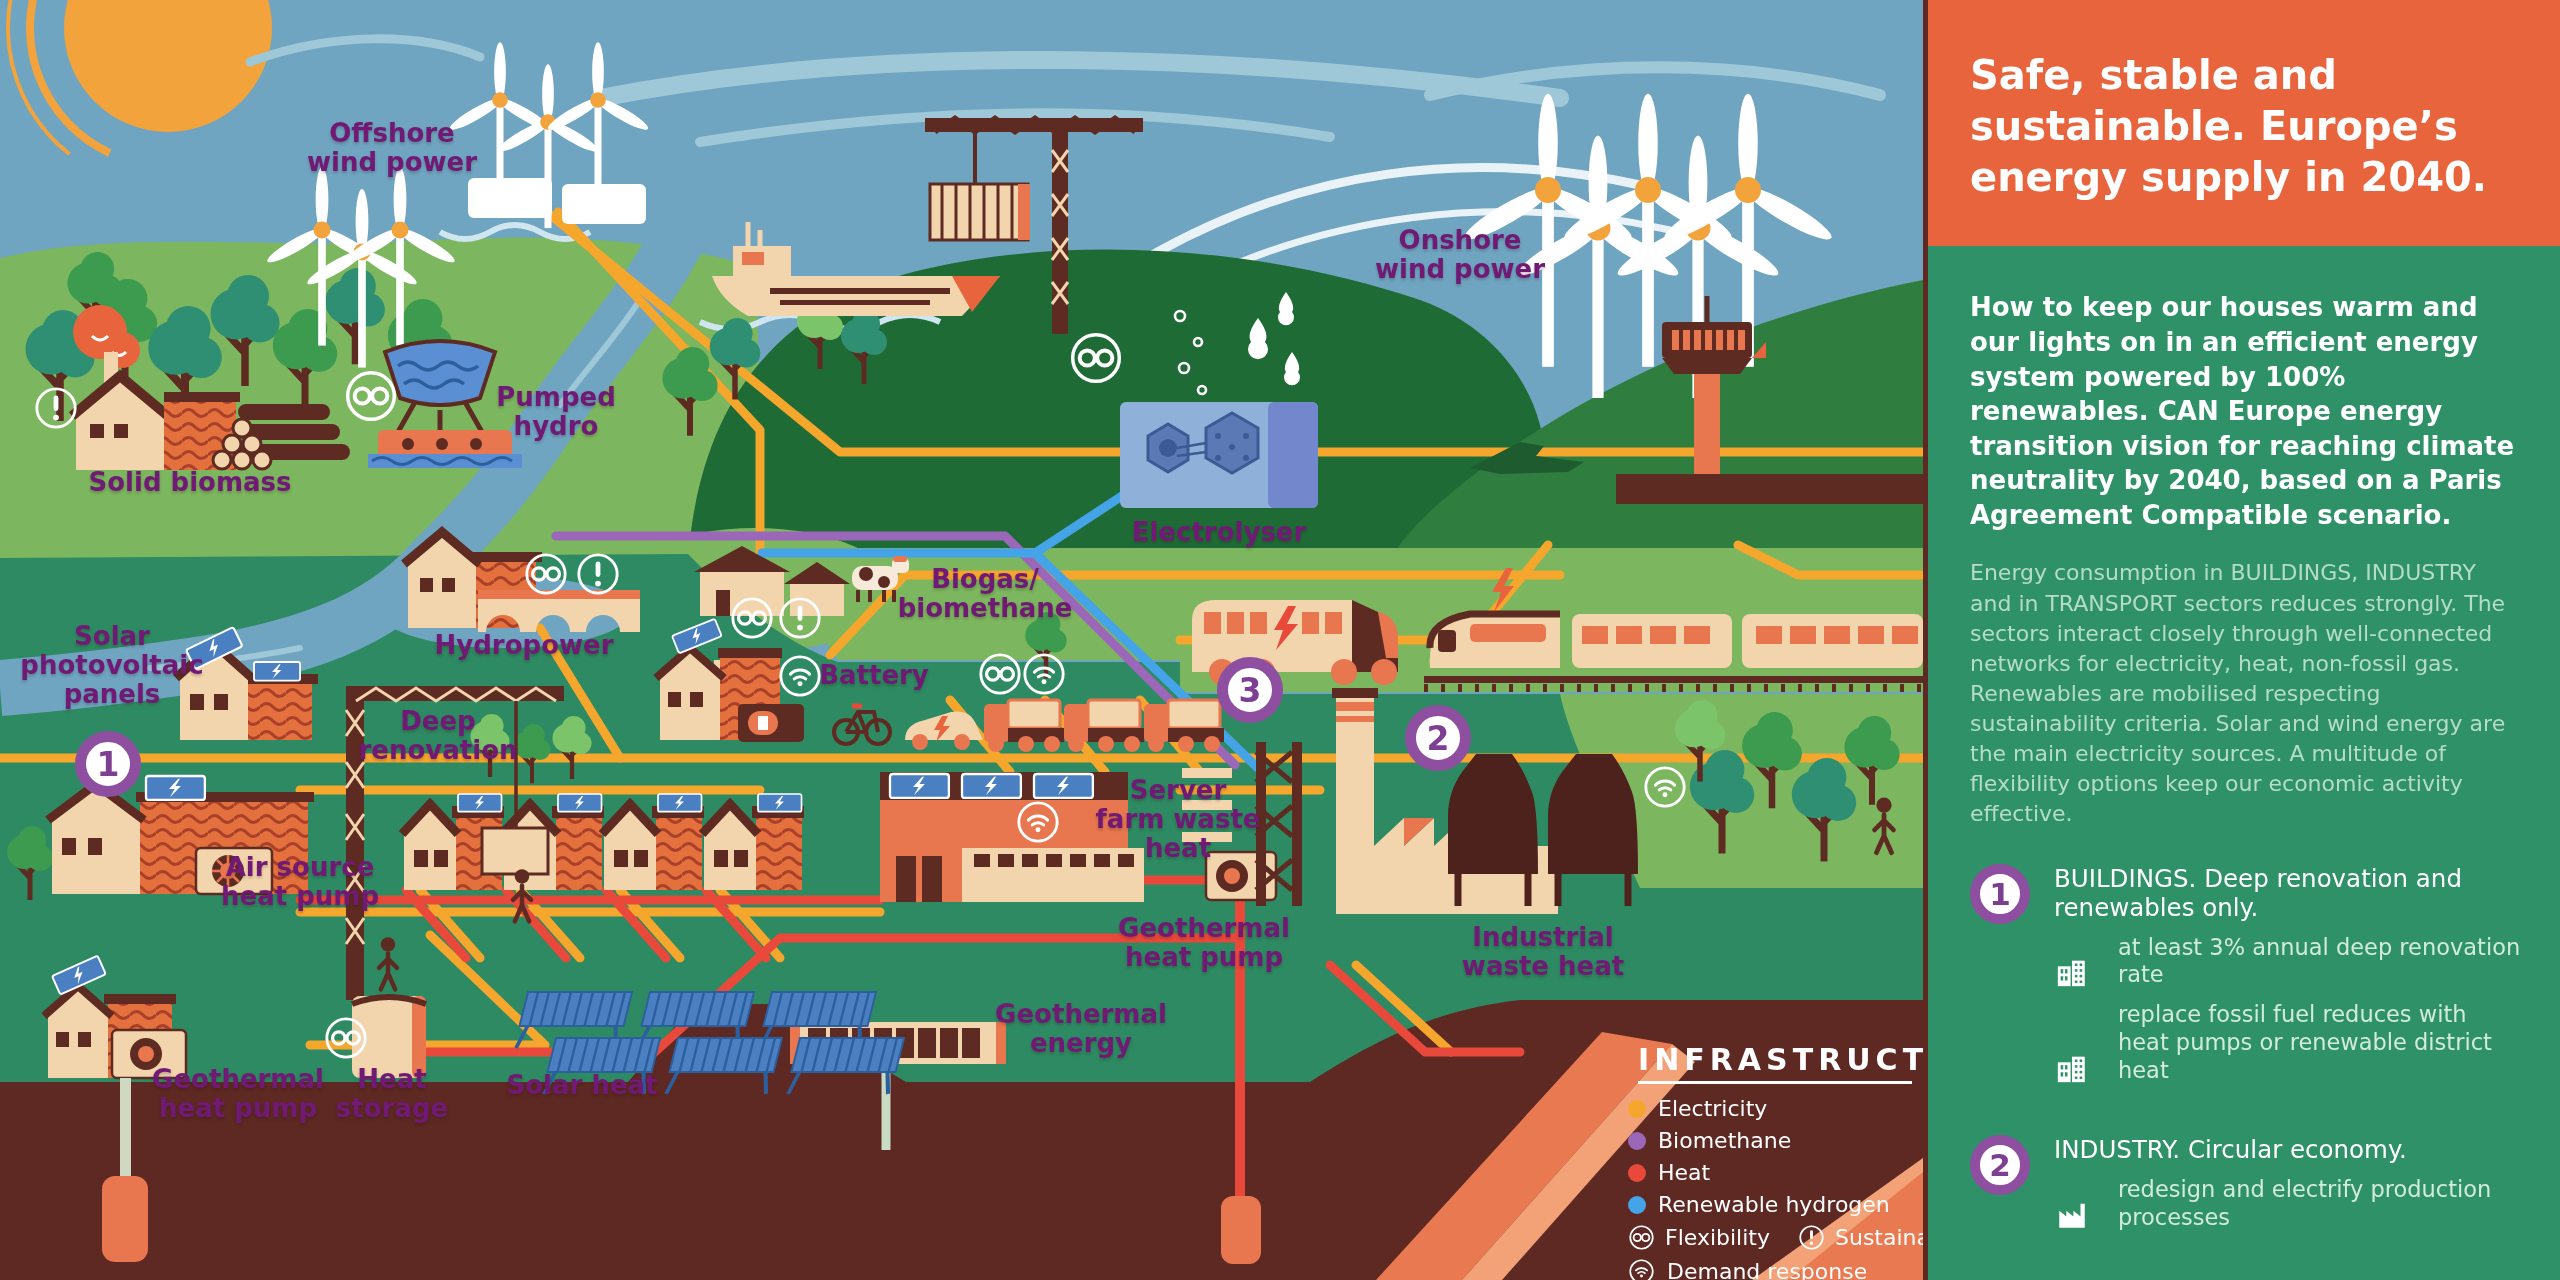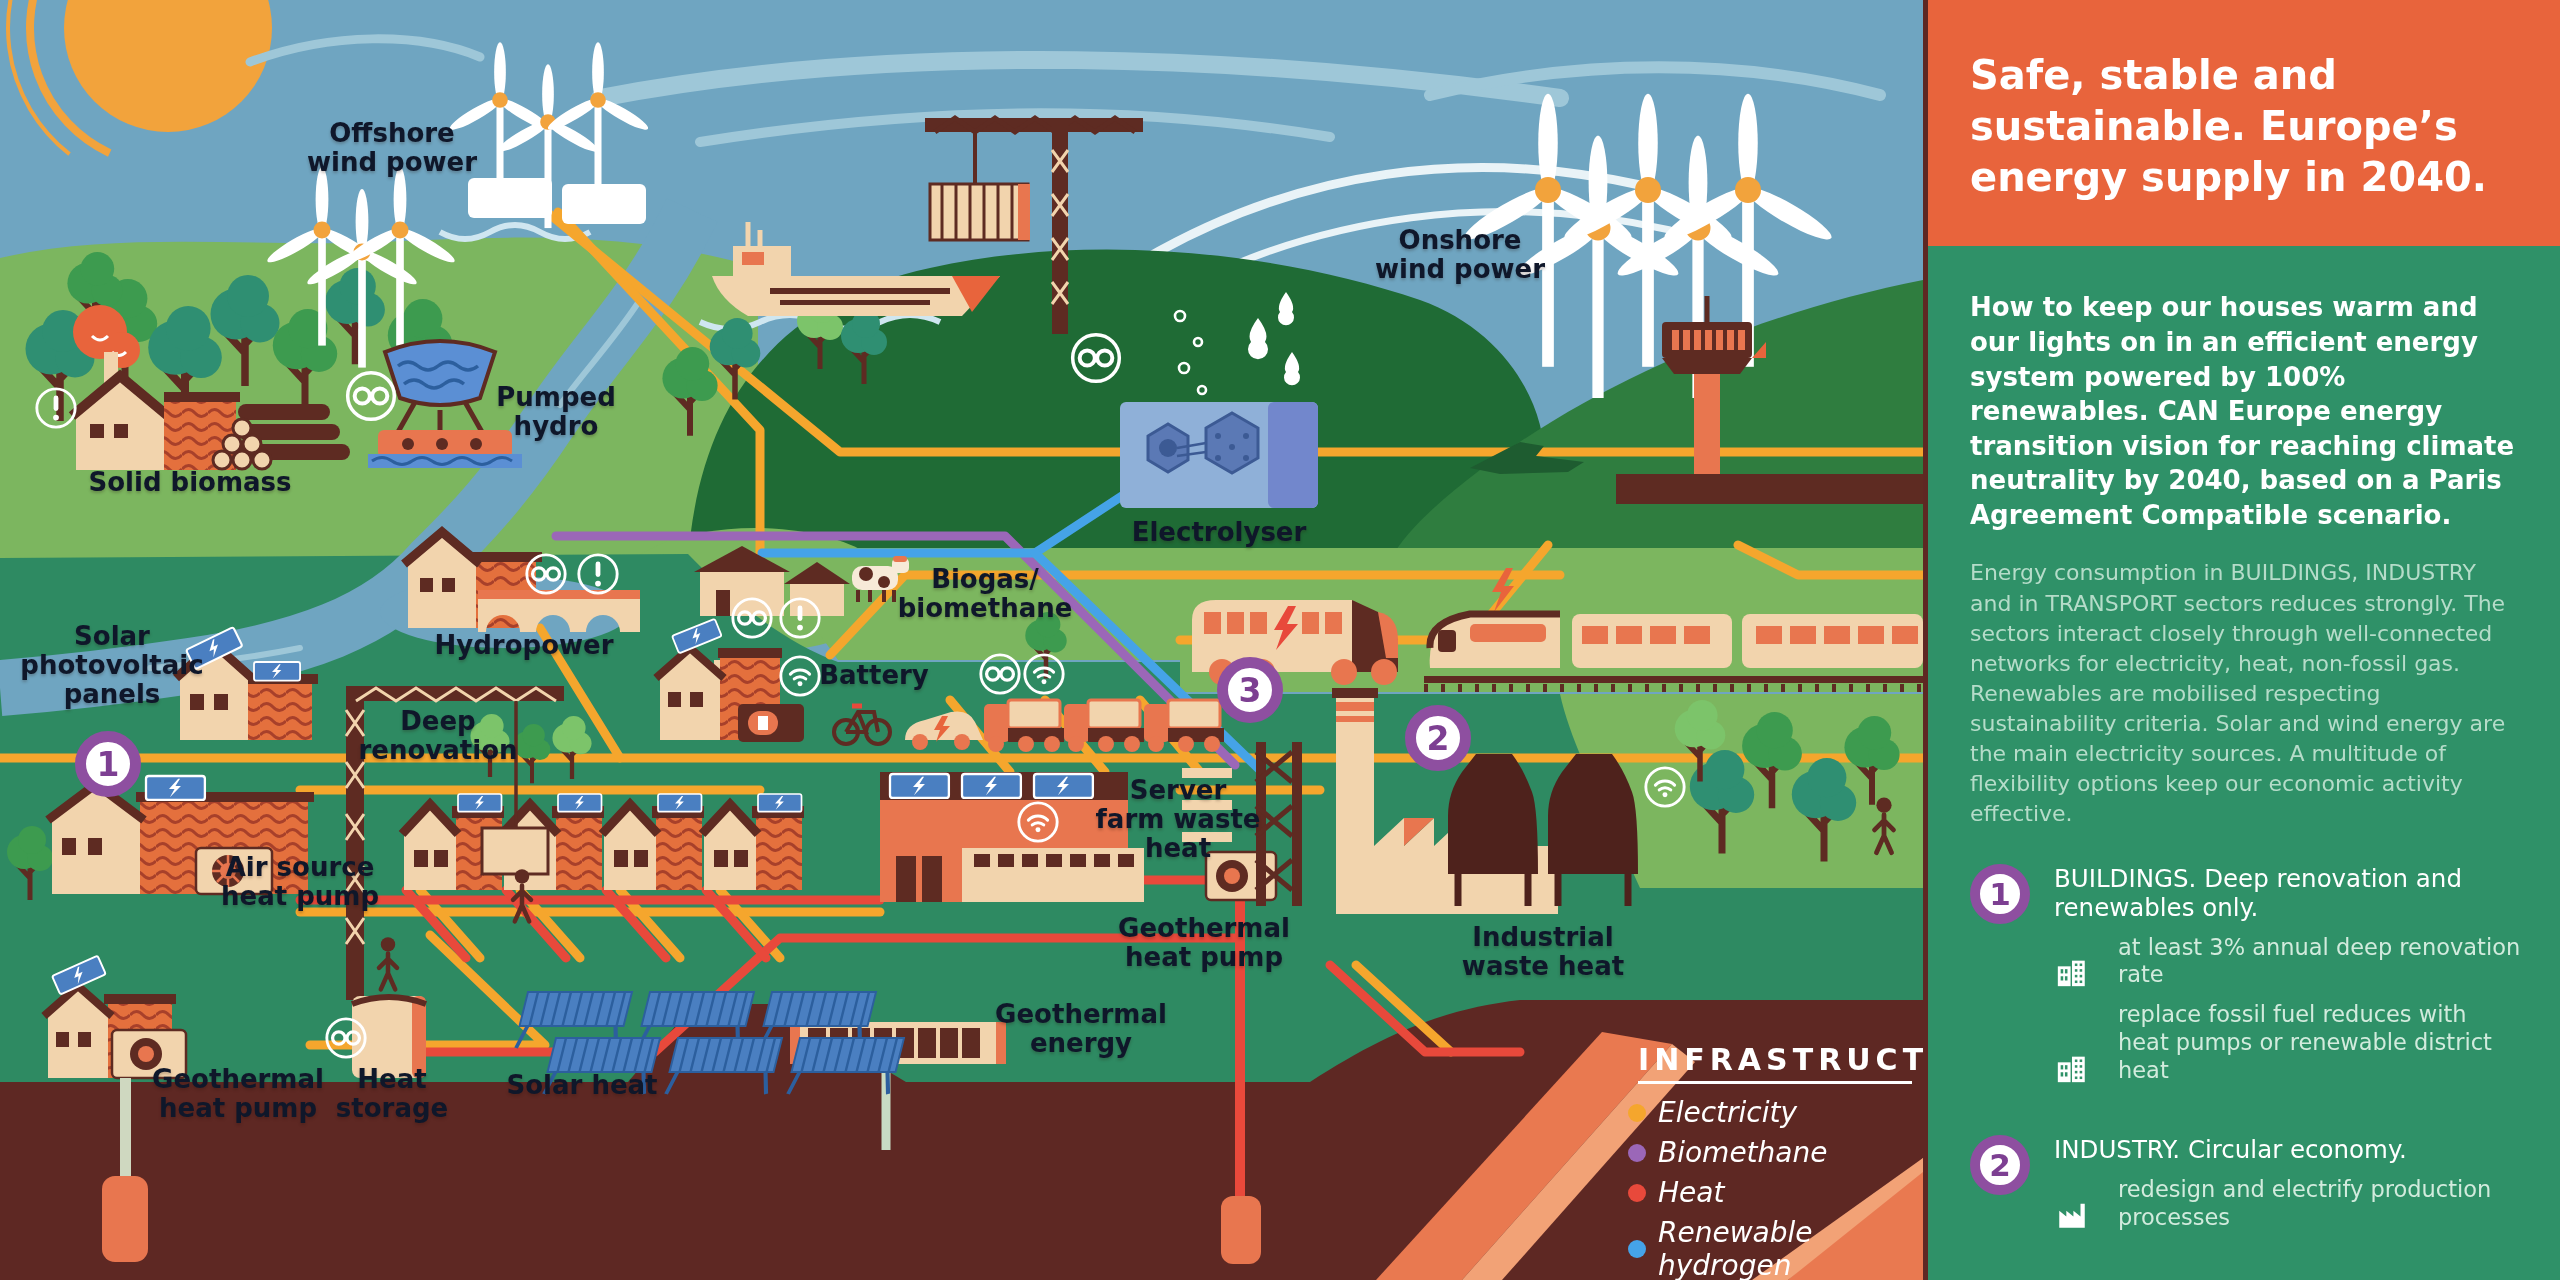--- a/index.html
+++ b/index.html
@@ -1,38 +1,38 @@
 <!DOCTYPE html>
 <html><head>
 <meta charset="utf-8">
 <style>
   html,body{margin:0;padding:0;background:#222;}
   #stage{position:relative;width:2560px;height:1280px;overflow:hidden;
          font-family:"DejaVu Sans","Liberation Sans",sans-serif;background:#6fa5c1;}
   
   #art{position:absolute;left:0;top:0;width:1923px;height:1280px;}
   #scene{position:absolute;left:0;top:0;}
-  .lbl{position:absolute;transform:translate(-50%,-50%);color:#0f172a;font-weight:bold;
+  .lbl{position:absolute;transform:translate(-50%,-50%);color:#701a75;font-weight:bold;
        font-size:26px;line-height:1.12;text-align:center;white-space:pre-line;
        text-shadow:0 2px 3px rgba(40,20,10,.25);pointer-events:none;}
   .icn{position:absolute;width:46px;height:46px;transform:translate(-50%,-50%);}
   .icn.big{width:56px;height:56px;}
   .icn svg{width:100%;height:100%;}
   .ring{fill:rgba(255,255,255,0);stroke:#fff;stroke-width:3;}
   .oo{fill:none;stroke:#fff;stroke-width:3.4;}
   .wf{fill:none;stroke:#fff;stroke-width:3.2;stroke-linecap:round;}
   .num{position:absolute;width:44px;height:44px;transform:translate(-50%,-50%);
        background:#fff;border:11px solid #8e4fa0;border-radius:50%;color:#7d3f92;
        font-size:33px;font-weight:bold;display:flex;align-items:center;justify-content:center;}
   
   #legend{position:absolute;left:1628px;top:1042px;width:288px;color:#fff;}
   #legend h2{margin:0 0 4px 10px;font-size:30px;letter-spacing:5px;font-weight:bold;}
   #legend .hr{border-top:3px solid #fff;margin:0 4px 12px 10px;}
   .lg-row{display:flex;align-items:center;gap:12px;margin:7px 0 7px 0;
-          font-style:italic;font-size:28px;}
+          font-size:22px;}
   .dot{width:18px;height:18px;border-radius:50%;flex:0 0 auto;}
   .d-el{background:#f5a62d}.d-bm{background:#9b67b8}.d-he{background:#e8493b}.d-hy{background:#45a3e8}
   .lg-ic{width:27px;height:27px;flex:0 0 auto;}
   .lg-pair{display:flex;align-items:center;gap:10px;margin-right:16px;}
   
   #sb-border{position:absolute;left:1923px;top:0;width:5px;height:1280px;background:#5e2823;}
   #sidebar{position:absolute;left:1928px;top:0;width:632px;height:1280px;background:#2f9168;}
   #sb-head{background:#e8643c;padding:50px 24px 44px 42px;}
   #sb-head h1{margin:0;color:#fff;font-size:40px;line-height:1.27;font-weight:bold;}
   #sb-body{padding:44px 36px 0 42px;}

